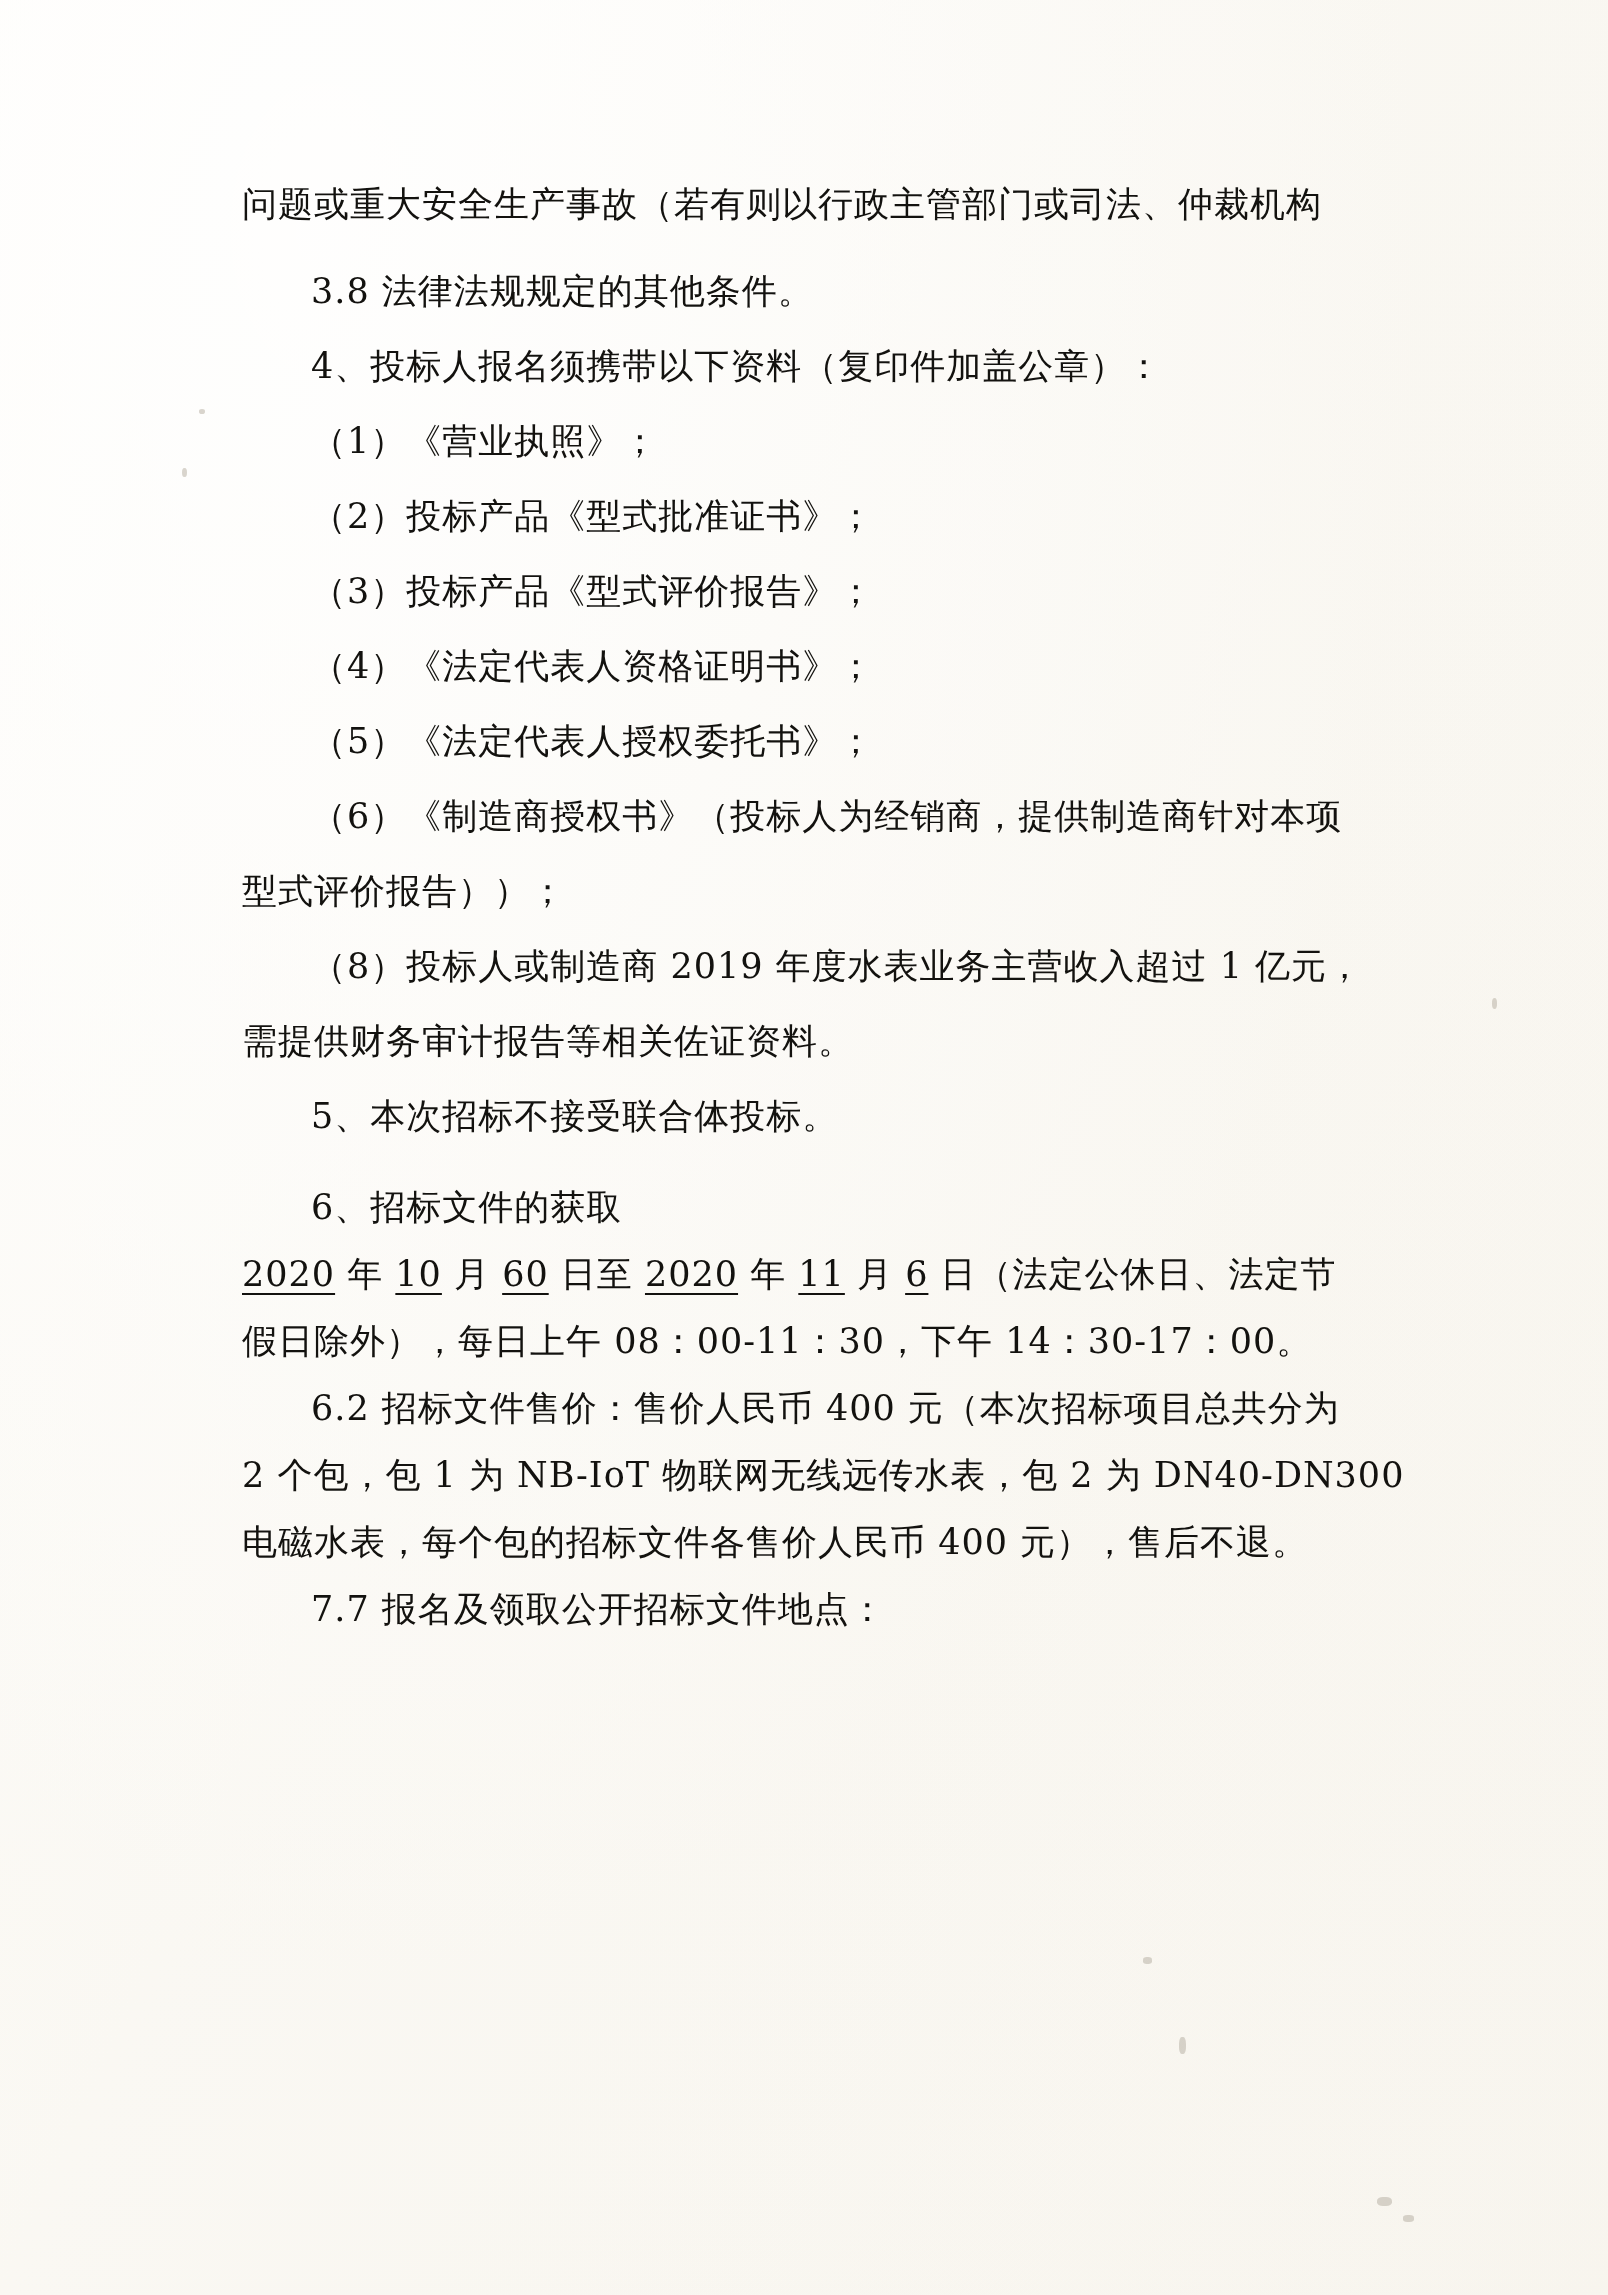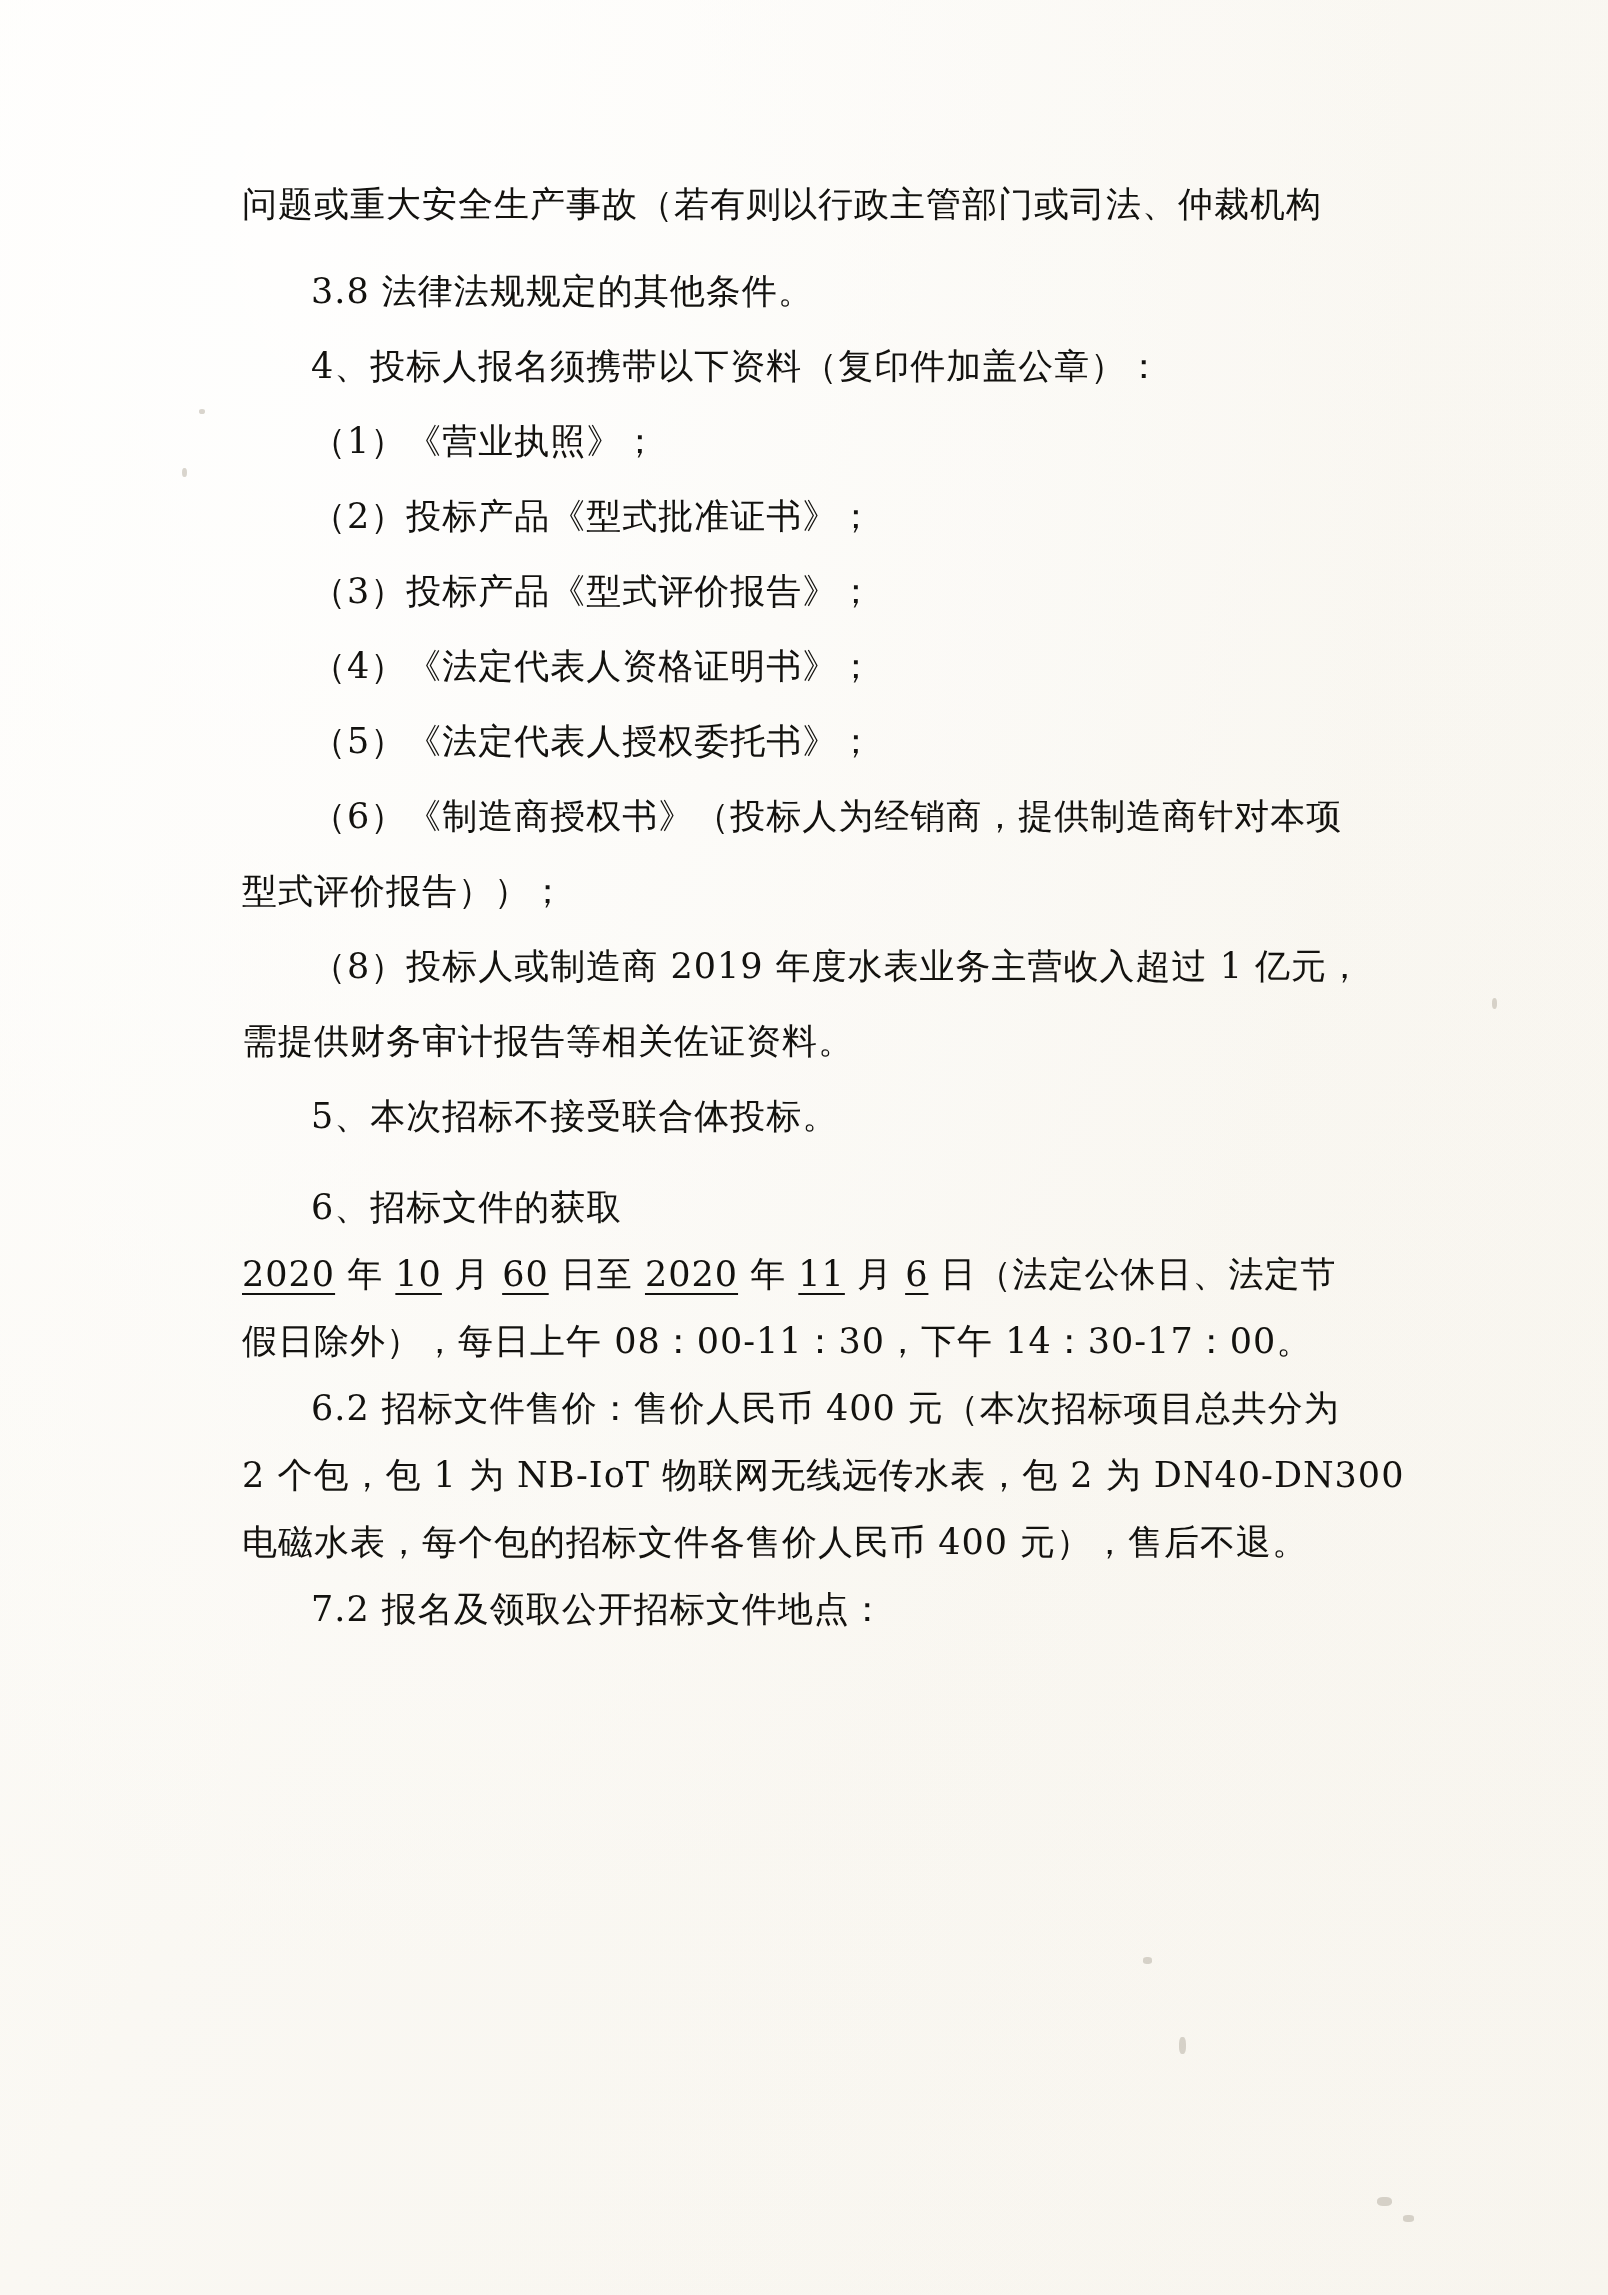--- a/index.html
+++ b/index.html
@@ -98,17 +98,17 @@
     <div class="line indent">5、本次招标不接受联合体投标。</div>
     <div class="gap-m"></div>
     <div class="line indent tight">6、招标文件的获取</div>
 
     <div class="line tight"><span class="underline-seg">2020</span><span> 年 </span><span class="underline-seg">10</span><span> 月 </span><span class="underline-seg">60</span><span> 日至 </span><span class="underline-seg">2020</span><span> 年 </span><span class="underline-seg">11</span><span> 月 </span><span class="underline-seg">6</span><span> 日</span><span>（法定公休日、法定节</span></div>
 
     <div class="line tight">假日除外），每日上午 08：00-11：30，下午 14：30-17：00。</div>
     <div class="line indent tight">6.2 招标文件售价：售价人民币 400 元（本次招标项目总共分为</div>
     <div class="line tight">2 个包，包 1 为 NB-IoT 物联网无线远传水表，包 2 为 DN40-DN300</div>
     <div class="line tight">电磁水表，每个包的招标文件各售价人民币 400 元），售后不退。</div>
-    <div class="line indent tight">7.2 报名及领取公开招标文件地点：</div>
+    <div class="line indent tight">7.7 报名及领取公开招标文件地点：</div>
 
   </div>
 </div>
 
 
 </body></html>

